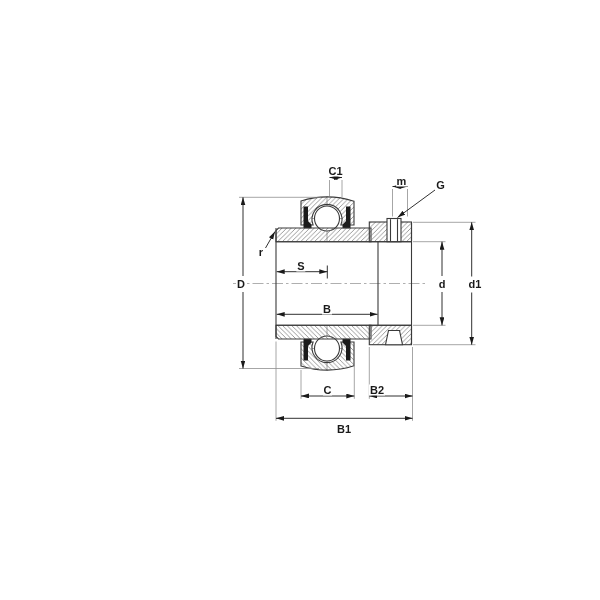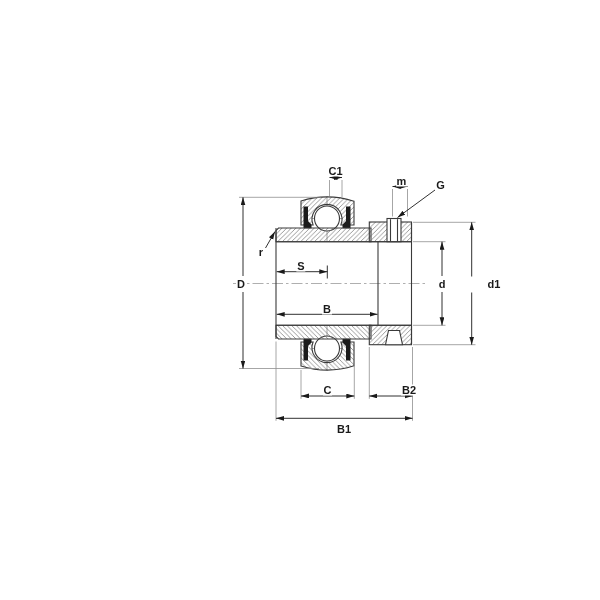--- a/index.html
+++ b/index.html
@@ -149,17 +149,17 @@
   </svg>
 
   <span class="lbl" style="left:294.5px;top:171px">C1</span>
   <span class="lbl" style="left:360.5px;top:180.5px">m</span>
   <span class="lbl" style="left:399.5px;top:184.5px">G</span>
   <span class="lbl" style="left:220px;top:251.5px">r</span>
   <span class="lbl" style="left:260px;top:266px">S</span>
   <span class="lbl" style="left:200px;top:284px">D</span>
   <span class="lbl" style="left:286px;top:308.5px">B</span>
   <span class="lbl" style="left:401px;top:284px">d</span>
-  <span class="lbl" style="left:453px;top:284.3px">d1</span>
+  <span class="lbl" style="left:434px;top:284.3px">d1</span>
   <span class="lbl" style="left:286.5px;top:390px">C</span>
-  <span class="lbl" style="left:368px;top:389.5px">B2</span>
+  <span class="lbl" style="left:336px;top:389.5px">B2</span>
   <span class="lbl" style="left:303px;top:429px">B1</span>
 </div>
 
 </body></html>

